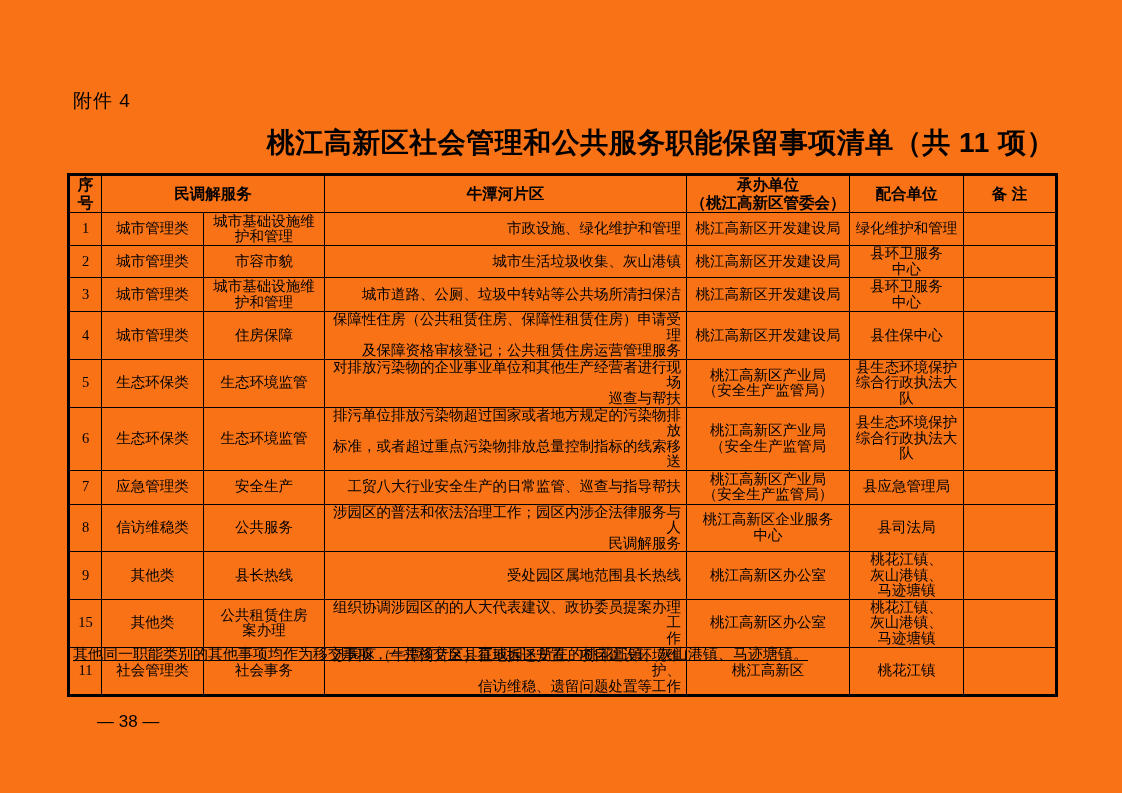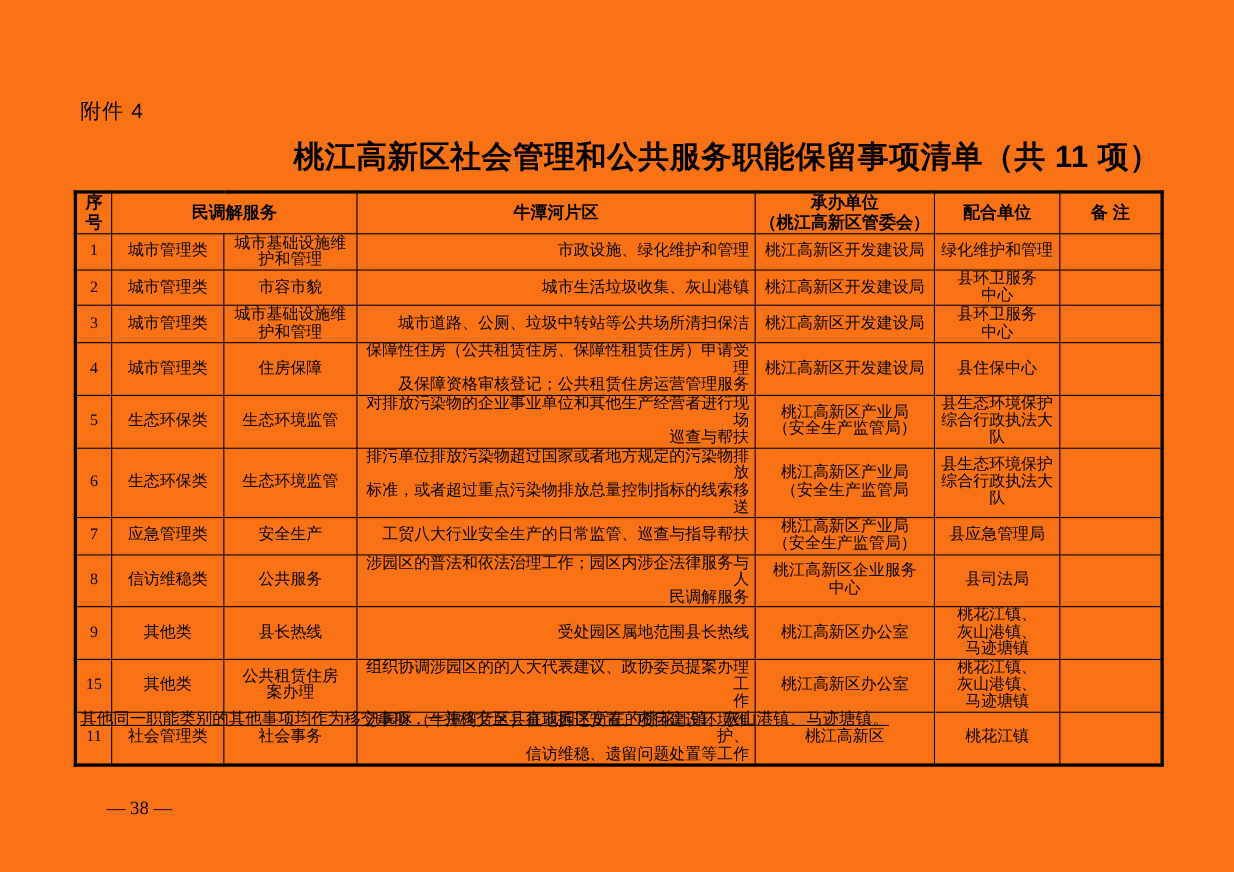--- a/index.html
+++ b/index.html
@@ -76,24 +76,23 @@
     font-family: "Liberation Serif", serif;
     font-size: 15px;
     line-height: 19px;
     color: #000;
     text-decoration: underline;
   }
   .page-number {
     position: absolute;
     left: 97px;
     top: 712px;
-    font-family: Liberation Serif, serif;
+    font-family: Liberation Sans, sans-serif;
     font-size: 17px;
     color: #000;
-    margin-top: 13px;
   }
 </style>
 </head>
 <body>
 
 <div class="page">
 
   <div class="attachment">附件 4</div>
 
   <div class="doc-title">桃江高新区社会管理和公共服务职能保留事项清单（共 11 项）</div>

